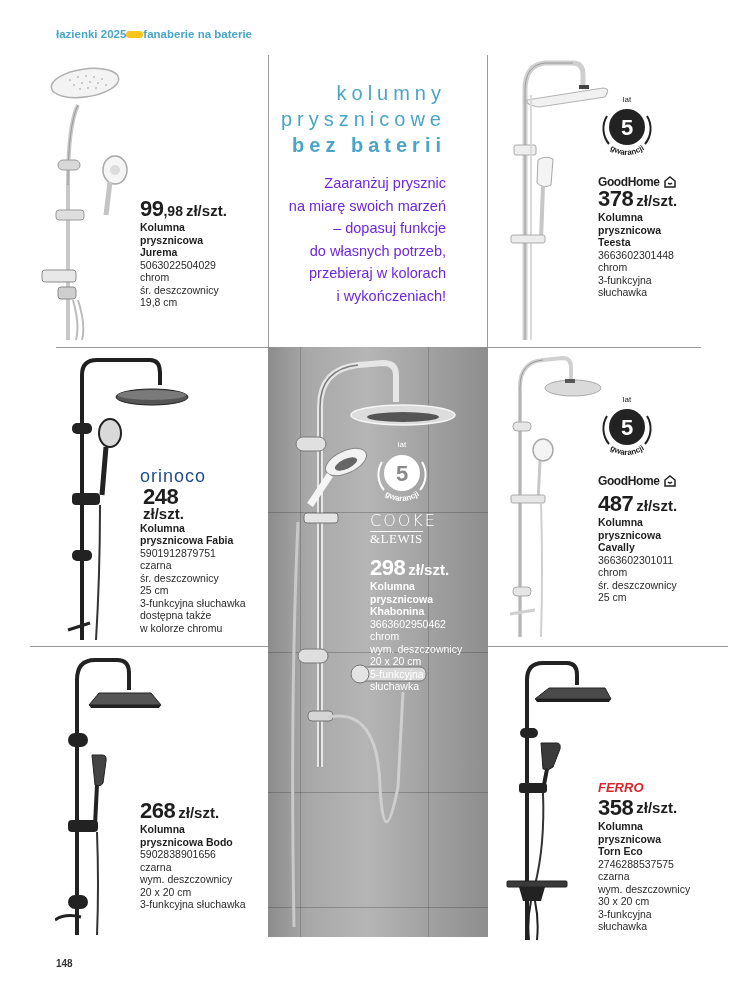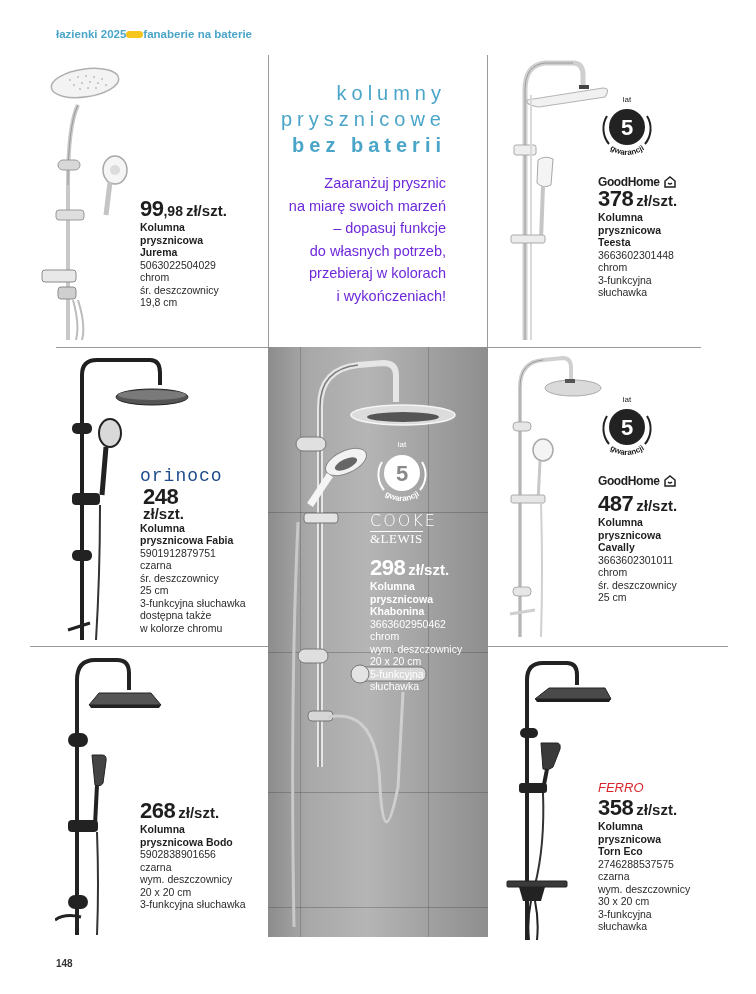--- a/index.html
+++ b/index.html
@@ -27,22 +27,22 @@
   .intro .body { margin-top: 14px; font-size: 14.5px; line-height: 22.5px; color: #6d28d9; }
 
   .photo { position: absolute; left: 268px; top: 347px; width: 220px; height: 590px;
     background: linear-gradient(90deg, #8c8c8c 0%, #a8a8a8 18%, #b5b5b5 45%, #a2a2a2 72%, #8e8e8e 100%); overflow: hidden; }
   .photo .tile-h { position: absolute; left: 0; right: 0; height: 1px; background: rgba(70,70,70,0.35); }
   .photo .tile-v { position: absolute; top: 0; bottom: 0; width: 1px; background: rgba(70,70,70,0.3); }
   .photo .text-white, .photo .text-white * { color: #ffffff; }
 
   .badge { position: absolute; width: 64px; height: 70px; }
   .logo-goodhome { font-weight: bold; font-size: 12px; letter-spacing: -0.4px; display: flex; align-items: center; gap: 5px; }
-  .logo-orinoco { font-size: 18px; color: #1f4d8c; letter-spacing: 1px; font-family: Liberation Mono, monospace; }
-  .logo-ferro { font-size: 13px; font-weight: normal; font-style: italic; color: #d8262c; }
+  .logo-orinoco { font-size: 18px; color: #1f4d8c; letter-spacing: 1px; font-family: Liberation Sans, sans-serif; }
+  .logo-ferro { font-size: 13px; font-weight: bold; font-style: italic; color: #d8262c; }
   .logo-cooke { color: #fff; text-align: left; }
   .logo-cooke .c1 { font-size: 16px; letter-spacing: 2px; line-height: 16px; font-family: "DejaVu Sans", sans-serif; font-weight: 300; }
   .logo-cooke .c2 { font-size: 13px; letter-spacing: 0.5px; line-height: 14px; font-family: "Liberation Serif", serif; border-top: 1px solid #fff; display: inline-block; }
 
   .page-num { position: absolute; left: 56px; top: 958px; font-size: 10px; font-weight: bold; color: #333; }
   svg { display: block; }
 </style>
 </head>
 <body>
 
@@ -335,21 +335,21 @@
     <path d="M42 114 L38 135" stroke="#222" stroke-width="4"></path>
     <rect x="14" y="128" width="28" height="10" rx="3" fill="#222"></rect>
     <path d="M38 138 Q40 190 30 230" stroke="#333" stroke-width="2" fill="none"></path>
     <rect x="2" y="226" width="60" height="6" rx="1" fill="#3a3a3a" stroke="#222"></rect>
     <path d="M14 232 L40 232 L36 246 L18 246 Z" fill="#222"></path>
     <path d="M26 246 Q22 265 24 285 M30 246 Q34 265 32 285" stroke="#222" stroke-width="2" fill="none"></path>
   </svg>
 </div>
 <div class="price-block" style="left:598px; top:782px;">
   <div class="logo-ferro">FERRO</div>
-  <div class="price" style="margin-top:3px;">
+  <div class="price" style="margin-top:3px;align-items:center;">
     <span class="big">358</span>
     <span class="unit">zł/szt.</span>
   </div>
   <div class="name">Kolumna</div>
   <div class="name">prysznicowa</div>
   <div class="name">Torn Eco</div>
   <div class="spec">2746288537575</div>
   <div class="spec">czarna</div>
   <div class="spec">wym. deszczownicy</div>
   <div class="spec">30 x 20 cm</div>

